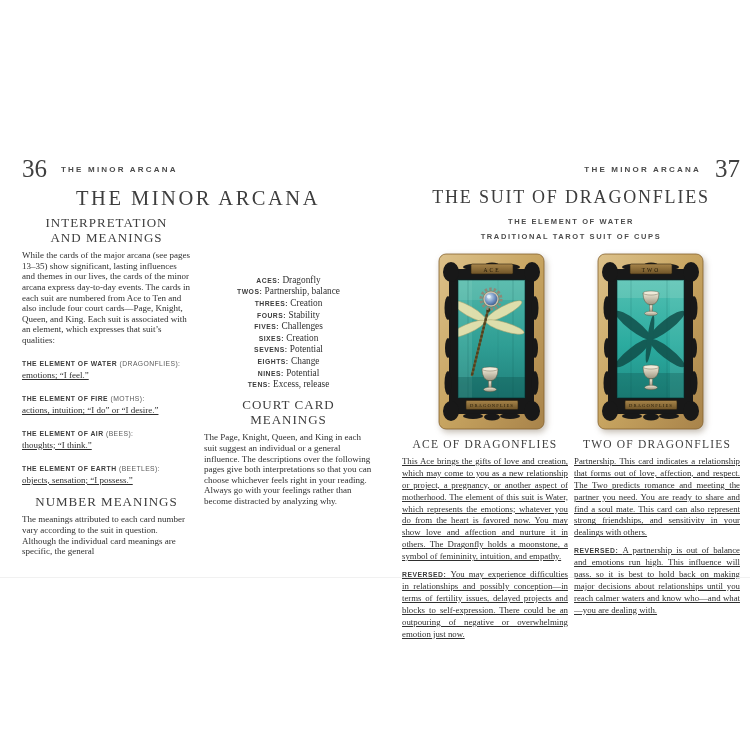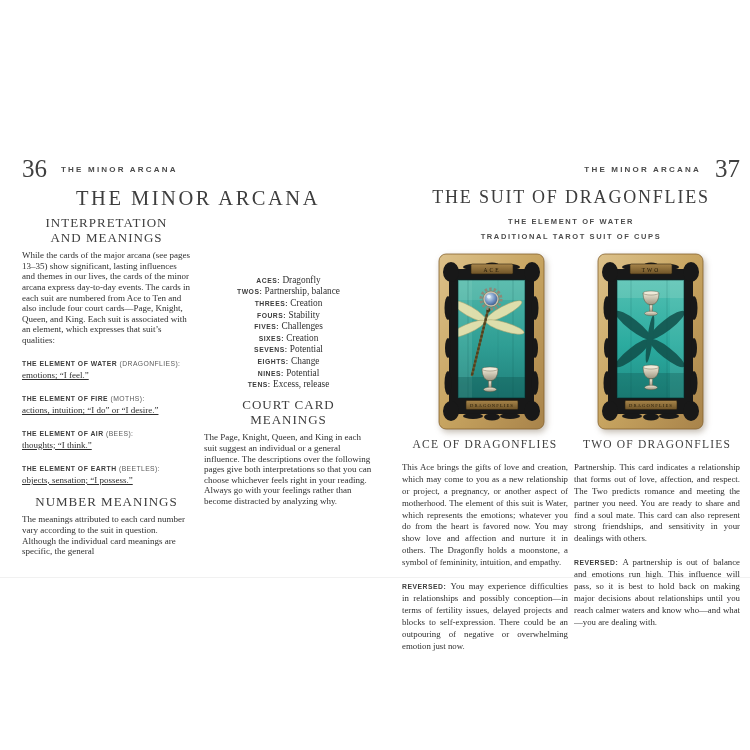--- a/index.html
+++ b/index.html
@@ -46,21 +46,21 @@
   .subtitle{text-align:center;font:700 7.5px "Liberation Sans",sans-serif;letter-spacing:1.6px;color:#4c4c4c;}
   .subtitle.first{margin-top:10px;}
   .subtitle.second{margin-top:6px;}
 
   .cards-row{display:flex;justify-content:center;gap:52px;margin-top:12px;}
   .tarot-card{width:107px;height:177px;filter:drop-shadow(2px 3px 3px rgba(90,70,40,.35));}
 
   .texts-row{display:flex;gap:6px;margin-top:8px;}
   .card-col{width:166px;}
   .caption{text-align:center;font:400 11.5px "Liberation Serif",serif;letter-spacing:1.2px;color:#3d3d3d;}
-  .card-body{margin-top:12px;font:400 8.8px/11.9px "Liberation Serif",serif;color:#2f2f2f;text-align:justify;}
+  .card-body{margin-top:6px;font:400 8.8px/11.9px "Liberation Serif",serif;color:#2f2f2f;text-align:justify;text-decoration:underline;}
   .reversed-label{font:700 6.8px "Liberation Sans",sans-serif;letter-spacing:.5px;color:#3c3c3c;}
 </style>
 </head>
 <body>
 
 <div class="page page-left">
   <div class="ph-row left">
     <div class="page-num">36</div>
     <div class="running-head">THE MINOR ARCANA</div>
   </div>

